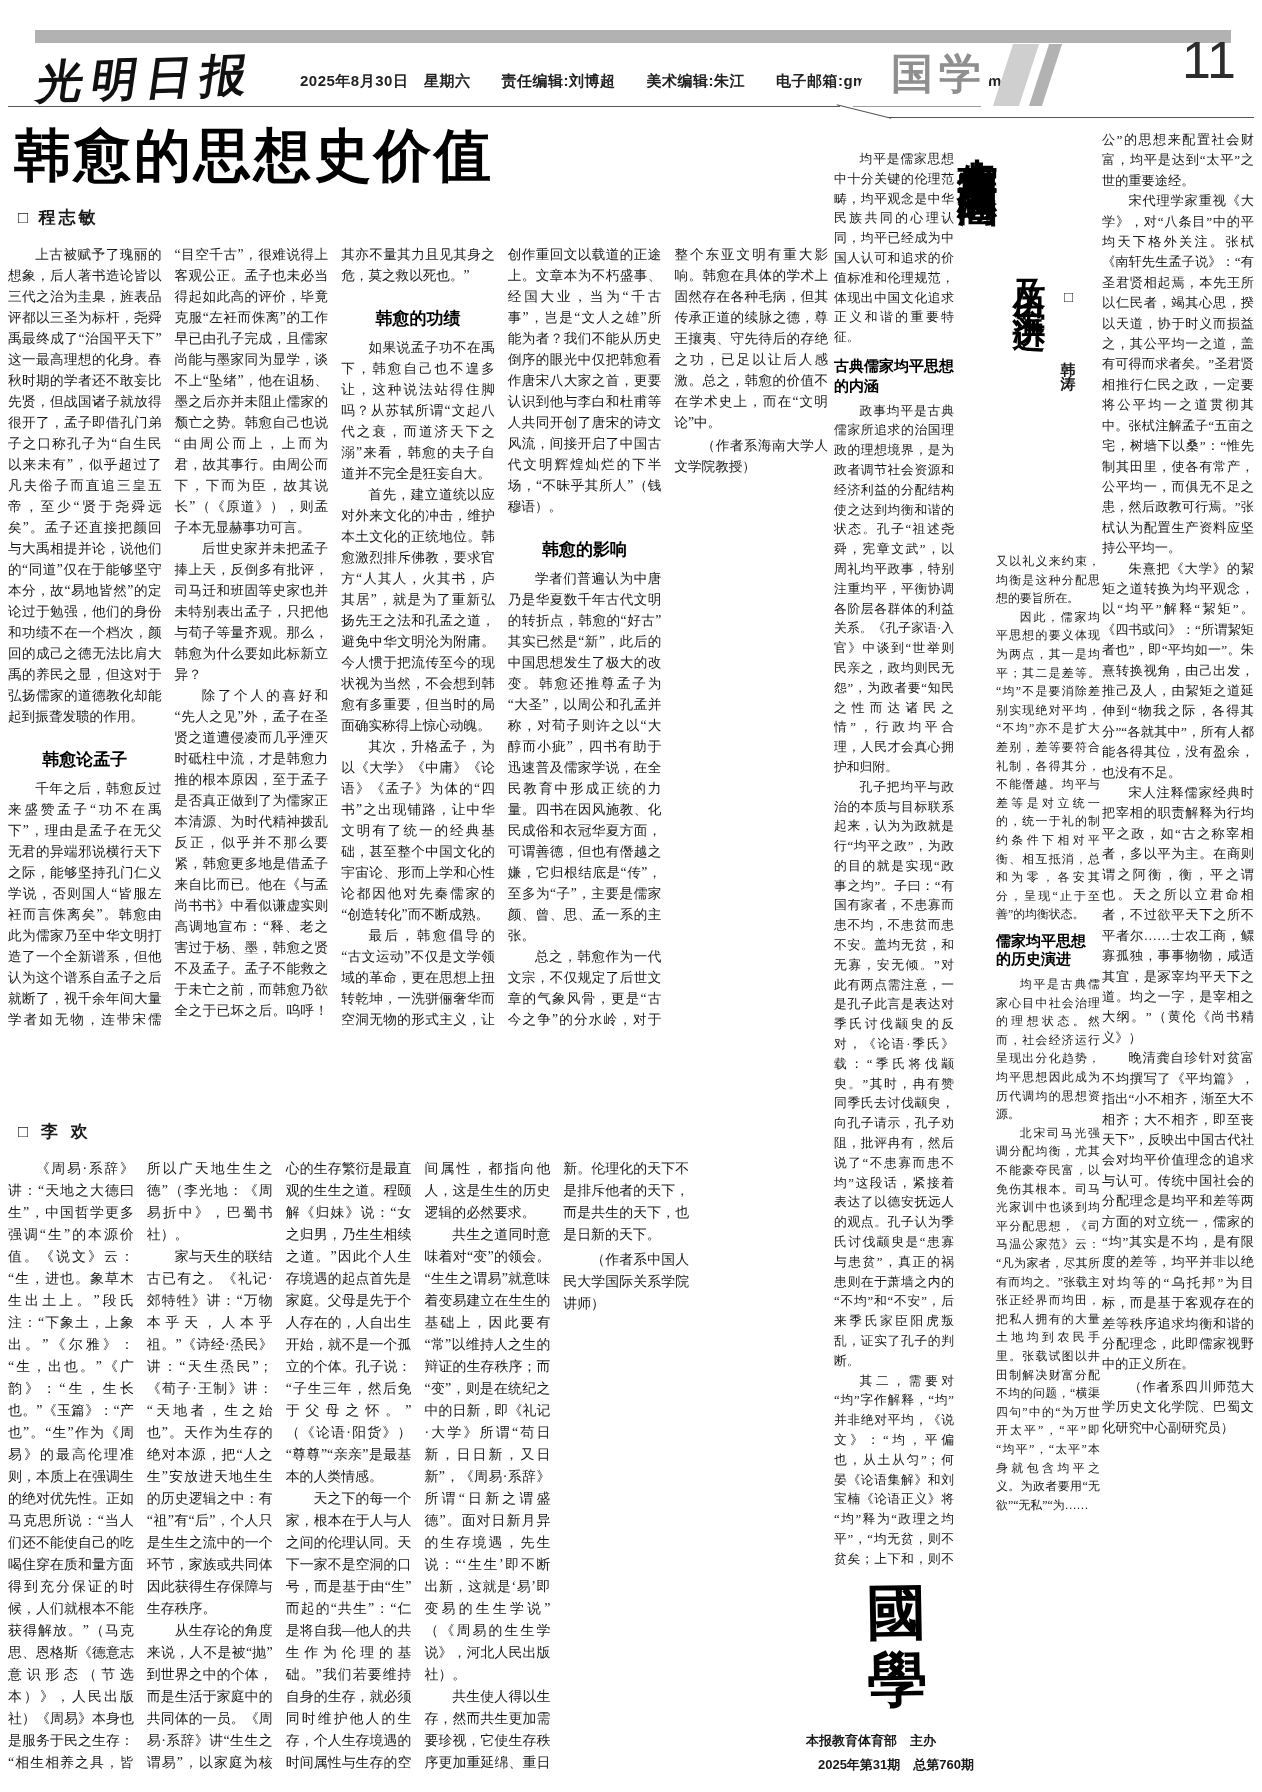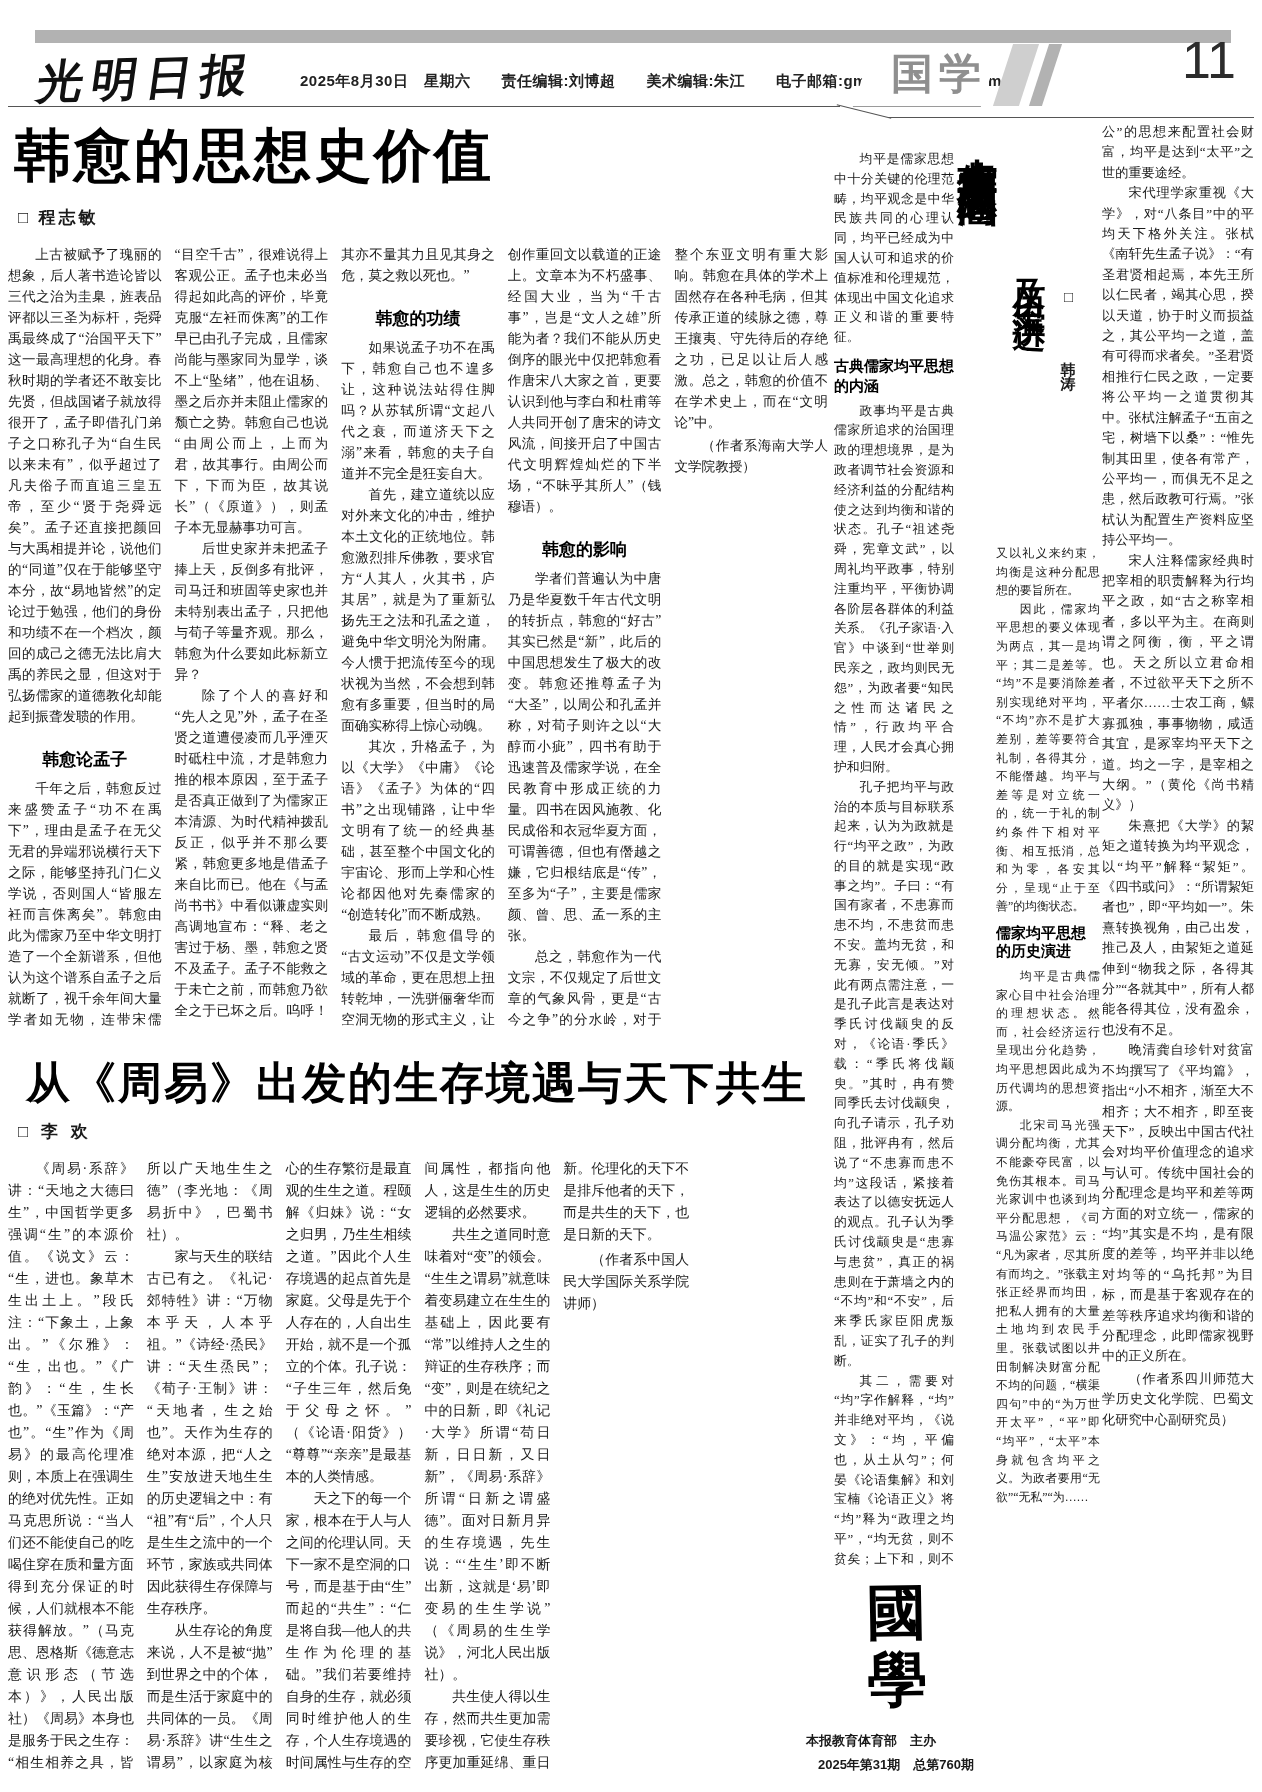--- a/index.html
+++ b/index.html
@@ -18,21 +18,21 @@
         font-family:"Liberation Sans","DejaVu Sans",sans-serif;letter-spacing:6px;}
   .stripe1{position:absolute;left:158px;top:0;width:26px;height:62px;background:#cfcfcf;transform:skewX(-18deg);}
   .stripe2{position:absolute;left:194px;top:0;width:13px;height:62px;background:#b2b2b2;transform:skewX(-18deg);}
   .pagenum{position:absolute;left:1182px;top:30px;font-size:52px;color:#2c2c2c;
         font-family:"Liberation Sans","DejaVu Sans",sans-serif;}
   .rule-left{position:absolute;left:8px;top:106px;width:832px;height:1px;background:#555;}
   .rule-diag{position:absolute;left:836px;top:111px;width:56px;height:1px;background:#555;transform:rotate(14deg);}
   .rule-right{position:absolute;left:888px;top:117px;width:366px;height:1px;background:#555;}
   
   .para{margin:0;text-indent:2em;text-align:justify;}
-  .para.noindent{text-indent:0;}
+  .para.noindent{text-indent:0;margin-top:8px;}
   .subhead{margin:22px 0 8px 0;text-align:center;font-size:17px;font-weight:bold;
         font-family:"Liberation Sans","DejaVu Sans",sans-serif;color:#000;}
   .endnote{margin:2px 0 0 0;text-indent:2em;text-align:justify;font-weight:normal;
         font-family:"Liberation Sans","DejaVu Sans",sans-serif;}
   
   .a1-title{position:absolute;left:14px;top:118px;font-size:57px;font-weight:bold;letter-spacing:3px;color:#000000;}
   .a1-byline{position:absolute;left:18px;top:206px;font-size:17px;font-weight:bold;
         font-family:Liberation Serif, serif;letter-spacing:3px;}
   .a1-body{position:absolute;left:8px;top:244px;width:820px;height:800px;overflow:hidden;
         column-count:5;column-gap:13px;column-fill:auto;font-size:13.6px;line-height:21px;}
@@ -119,27 +119,26 @@
   <div class="a2-colB">
       <p class="para noindent">又以礼义来约束，均衡是这种分配思想的要旨所在。</p>
       <p class="para">因此，儒家均平思想的要义体现为两点，其一是均平；其二是差等。“均”不是要消除差别实现绝对平均，“不均”亦不是扩大差别，差等要符合礼制，各得其分，不能僭越。均平与差等是对立统一的，统一于礼的制约条件下相对平衡、相互抵消，总和为零，各安其分，呈现“止于至善”的均衡状态。</p>
       <h3 class="subhead">儒家均平思想的历史演进</h3>
       <p class="para">均平是古典儒家心目中社会治理的理想状态。然而，社会经济运行呈现出分化趋势，均平思想因此成为历代调均的思想资源。</p>
       <p class="para">北宋司马光强调分配均衡，尤其不能豪夺民富，以免伤其根本。司马光家训中也谈到均平分配思想，《司马温公家范》云：“凡为家者，尽其所有而均之。”张载主张正经界而均田，把私人拥有的大量土地均到农民手里。张载试图以井田制解决财富分配不均的问题，“横渠四句”中的“为万世开太平”，“平”即“均平”，“太平”本身就包含均平之义。为政者要用“无欲”“无私”“为……</p>
     </div>
   <div class="a2-colC">
       <p class="para noindent">公”的思想来配置社会财富，均平是达到“太平”之世的重要途经。</p>
       <p class="para">宋代理学家重视《大学》，对“八条目”中的平均天下格外关注。张栻《南轩先生孟子说》：“有圣君贤相起焉，本先王所以仁民者，竭其心思，揆以天道，协于时义而损益之，其公平均一之道，盖有可得而求者矣。”圣君贤相推行仁民之政，一定要将公平均一之道贯彻其中。张栻注解孟子“五亩之宅，树墙下以桑”：“惟先制其田里，使各有常产，公平均一，而俱无不足之患，然后政教可行焉。”张栻认为配置生产资料应坚持公平均一。</p>
+      <p class="para">朱熹把《大学》的絜矩之道转换为均平观念，以“均平”解释“絜矩”。《四书或问》：“所谓絜矩者也”，即“平均如一”。朱熹转换视角，由己出发，推己及人，由絜矩之道延伸到“物我之际，各得其分”“各就其中”，所有人都能各得其位，没有盈余，也没有不足。</p>
       <p class="para">宋人注释儒家经典时把宰相的职责解释为行均平之政，如“古之称宰相者，多以平为主。在商则谓之阿衡，衡，平之谓也。天之所以立君命相者，不过欲平天下之所不平者尔……士农工商，鳏寡孤独，事事物物，咸适其宜，是冢宰均平天下之道。均之一字，是宰相之大纲。”（黄伦《尚书精义》）</p>
-      <p class="para">朱熹把《大学》的絜矩之道转换为均平观念，以“均平”解释“絜矩”。《四书或问》：“所谓絜矩者也”，即“平均如一”。朱熹转换视角，由己出发，推己及人，由絜矩之道延伸到“物我之际，各得其分”“各就其中”，所有人都能各得其位，没有盈余，也没有不足。</p>
       <p class="para">晚清龚自珍针对贫富不均撰写了《平均篇》，指出“小不相齐，渐至大不相齐；大不相齐，即至丧天下”，反映出中国古代社会对均平价值理念的追求与认可。传统中国社会的分配理念是均平和差等两方面的对立统一，儒家的“均”其实是不均，是有限度的差等，均平并非以绝对均等的“乌托邦”为目标，而是基于客观存在的差等秩序追求均衡和谐的分配理念，此即儒家视野中的正义所在。</p>
       <p class="endnote">（作者系四川师范大学历史文化学院、巴蜀文化研究中心副研究员）</p>
     </div>
 
-  <div class="a3-title">从《周易》出发的生存境遇与天下共生</div>
   <div class="a3-byline">□ 李 欢</div>
   <div class="a3-body">
       <p class="para">《周易·系辞》讲：“天地之大德曰生”，中国哲学更多强调“生”的本源价值。《说文》云：“生，进也。象草木生出土上。”段氏注：“下象土，上象出。”《尔雅》：“生，出也。”《广韵》：“生，生长也。”《玉篇》：“产也”。“生”作为《周易》的最高伦理准则，本质上在强调生的绝对优先性。正如马克思所说：“当人们还不能使自己的吃喝住穿在质和量方面得到充分保证的时候，人们就根本不能获得解放。”（马克思、恩格斯《德意志意识形态（节选本）》，人民出版社）《周易》本身也是服务于民之生存：“相生相养之具，皆所以广天地生生之德”（李光地：《周易折中》，巴蜀书社）。</p>
       <p class="para">家与天生的联结古已有之。《礼记·郊特牲》讲：“万物本乎天，人本乎祖。”《诗经·烝民》讲：“天生烝民”；《荀子·王制》讲：“天地者，生之始也”。天作为生存的绝对本源，把“人之生”安放进天地生生的历史逻辑之中：有“祖”有“后”，个人只是生生之流中的一个环节，家族或共同体因此获得生存保障与生存秩序。</p>
       <p class="para">从生存论的角度来说，人不是被“抛”到世界之中的个体，而是生活于家庭中的共同体的一员。《周易·系辞》讲“生生之谓易”，以家庭为核心的生存繁衍是最直观的生生之道。程颐解《归妹》说：“女之归男，乃生生相续之道。”因此个人生存境遇的起点首先是家庭。父母是先于个人存在的，人自出生开始，就不是一个孤立的个体。孔子说：“子生三年，然后免于父母之怀。”（《论语·阳货》）“尊尊”“亲亲”是最基本的人类情感。</p>
       <p class="para">天之下的每一个家，根本在于人与人之间的伦理认同。天下一家不是空洞的口号，而是基于由“生”而起的“共生”：“仁是将自我—他人的共生作为伦理的基础。”我们若要维持自身的生存，就必须同时维护他人的生存，个人生存境遇的时间属性与生存的空间属性，都指向他人，这是生生的历史逻辑的必然要求。</p>
       <p class="para">共生之道同时意味着对“变”的领会。“生生之谓易”就意味着变易建立在生生的基础上，因此要有“常”以维持人之生的辩证的生存秩序；而“变”，则是在统纪之中的日新，即《礼记·大学》所谓“苟日新，日日新，又日新”，《周易·系辞》所谓“日新之谓盛德”。面对日新月异的生存境遇，先生说：“‘生生’即不断出新，这就是‘易’即变易的生生学说”（《周易的生生学说》，河北人民出版社）。</p>
       <p class="para">共生使人得以生存，然而共生更加需要珍视，它使生存秩序更加重延绵、重日新。伦理化的天下不是排斥他者的天下，而是共生的天下，也是日新的天下。</p>
       <p class="endnote">（作者系中国人民大学国际关系学院讲师）</p>
     </div>

